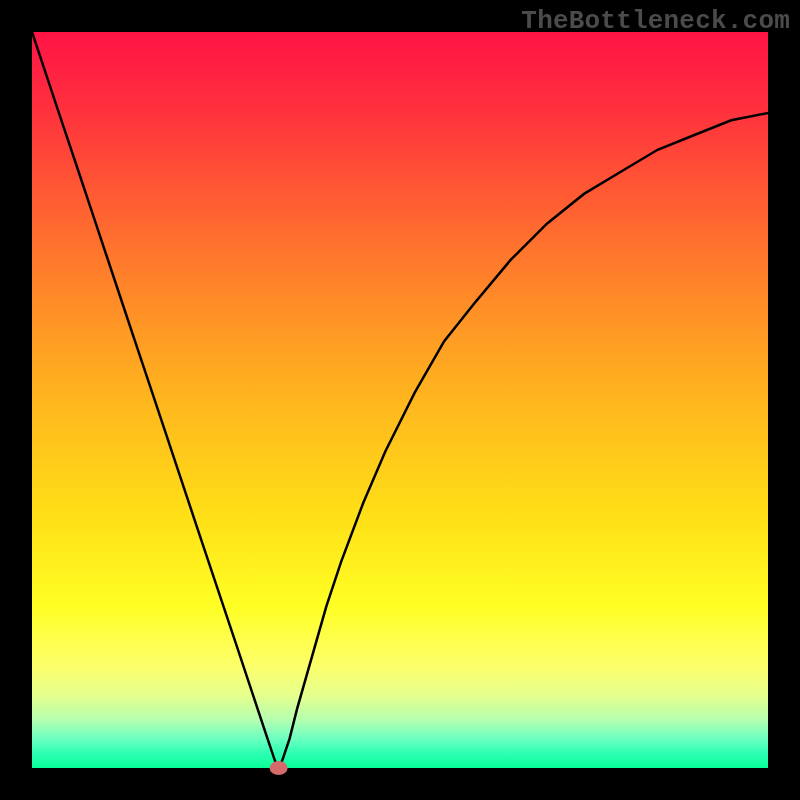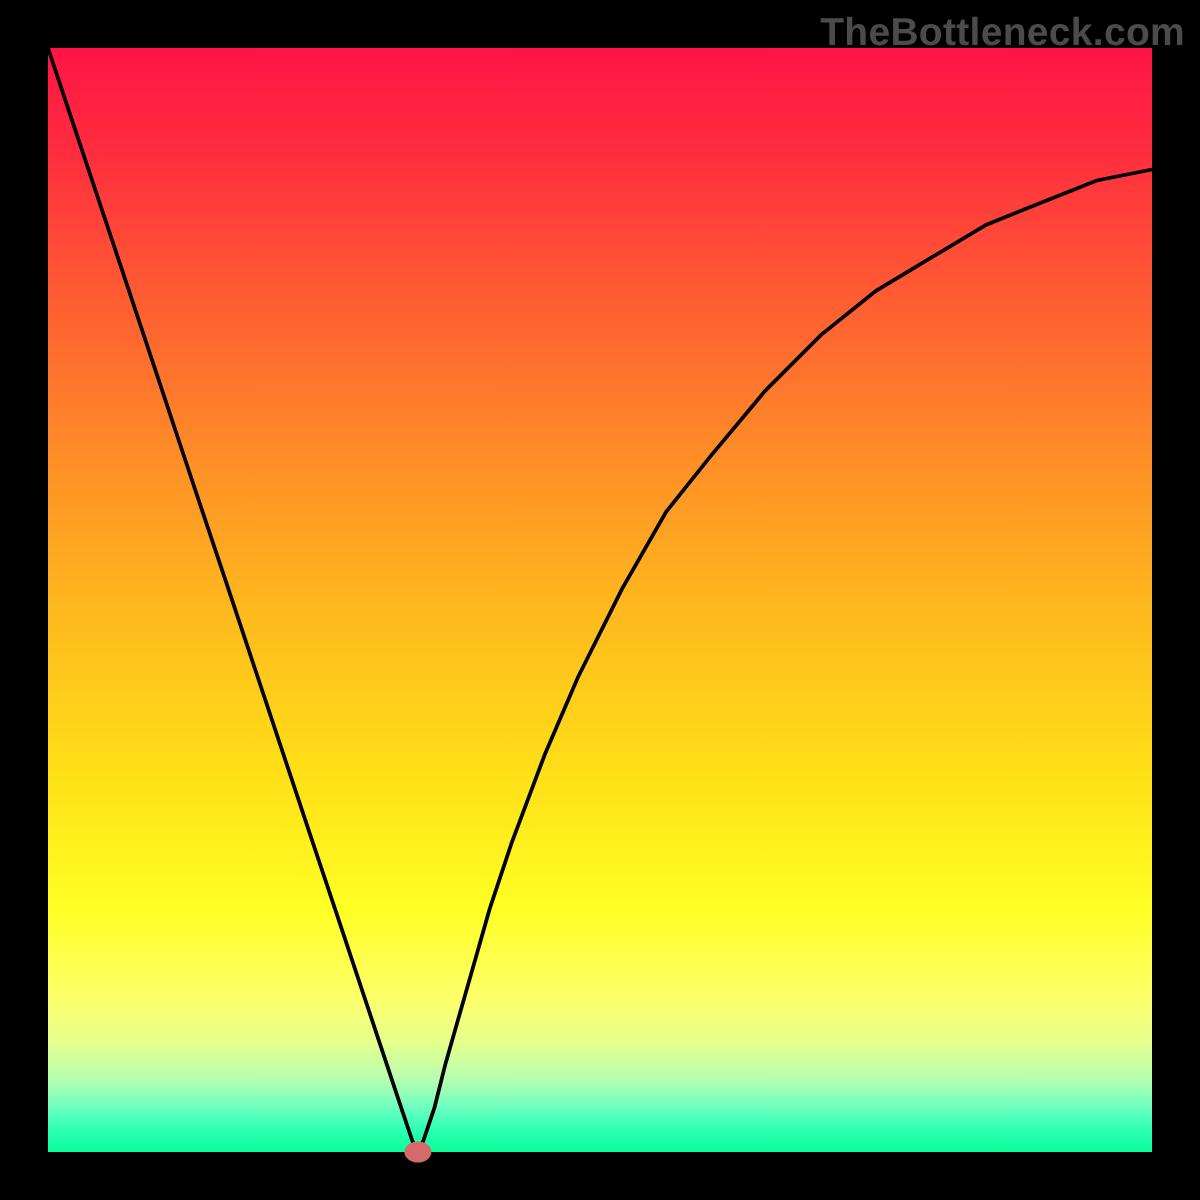--- a/index.html
+++ b/index.html
@@ -22,21 +22,21 @@
       #b4ffb0 93.5%,
       #6cffc0 96%,
       #2dffb3 98%,
       #08ff98 100%
     );
   }
   svg.overlay { position: absolute; left: 0; top: 0; width: 800px; height: 800px; }
   .watermark {
     position: absolute;
     top: 6px; right: 10px;
-    font-family: Liberation Sans, sans-serif;
+    font-family: Liberation Mono, monospace;
     font-size: 26px;
     font-weight: 600;
     color: #4b4b4b;
     letter-spacing: 0.2px;
     user-select: none;
   }
 </style>
 </head>
 <body>
 <div class="stage">

